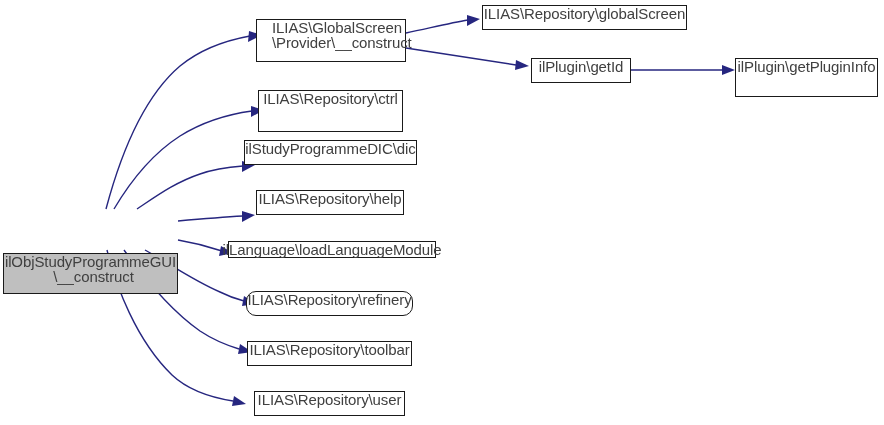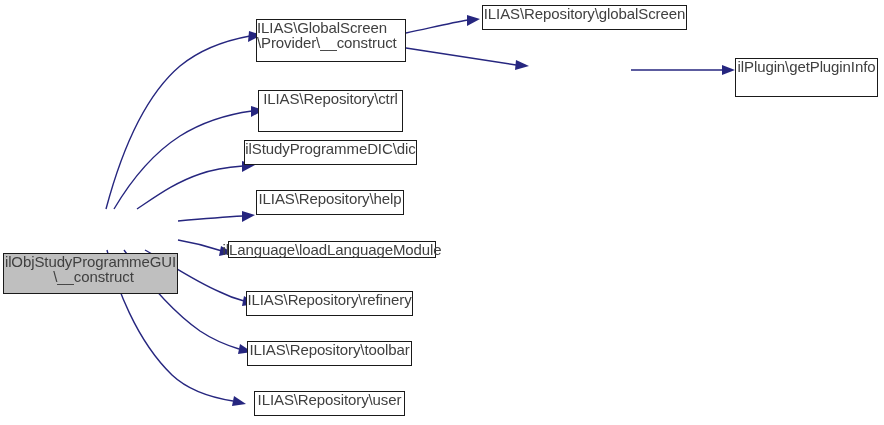--- a/index.html
+++ b/index.html
@@ -123,55 +123,58 @@
       <path class="edge-path" d="M631,70 C668,70 700,70 722,70"></path>
       <polygon class="edge-arrow" points="722,65 735,70 722,75"></polygon>
     </g>
   </svg>
 
   <div class="node-box root" style="left:3px; top:209px; width:175px; height:41px;">
     <span class="line">ilObjStudyProgrammeGUI</span>
     <span class="line indent">\__construct</span>
   </div>
 
-  <div class="node-box" style="left:256px; top:19px; width:150px; height:43px; align-items:flex-start; padding-left:0;">
+  <div class="node-box" style="left:256px; top:19px; width:150px; height:43px; align-items:flex-start; padding-left:15px;">
     <span class="line">ILIAS\GlobalScreen</span>
     <span class="line">\Provider\__construct</span>
   </div>
 
   <div class="node-box" style="left:258px; top:90px; width:145px; height:42px;">
     <span class="line">ILIAS\Repository\ctrl</span>
   </div>
 
   <div class="node-box" style="left:244px; top:140px; width:173px; height:25px;">
     <span class="line">ilStudyProgrammeDIC\dic</span>
   </div>
 
   <div class="node-box" style="left:256px; top:190px; width:148px; height:25px;">
     <span class="line">ILIAS\Repository\help</span>
   </div>
 
   <div class="node-box" style="left:228px; top:241px; width:208px; height:17px;">
     <span class="line">ilLanguage\loadLanguageModule</span>
   </div>
 
-  <div class="node-box" style="left:246px; top:291px; width:167px; height:25px;">
+  <div class="node-box" style="left:246px; top:291px; width:167px; height:25px;border-radius:10px;">
     <span class="line">ILIAS\Repository\refinery</span>
   </div>
 
   <div class="node-box" style="left:247px; top:341px; width:165px; height:25px;">
     <span class="line">ILIAS\Repository\toolbar</span>
   </div>
 
   <div class="node-box" style="left:254px; top:391px; width:151px; height:25px;">
     <span class="line">ILIAS\Repository\user</span>
   </div>
 
   <div class="node-box" style="left:482px; top:5px; width:205px; height:25px;">
     <span class="line">ILIAS\Repository\globalScreen</span>
   </div>
 
+  <div class="node-box" style="left:531px; top:58px; width:100px; height:25px;">
+    <span class="line">ilPlugin\getId</span>
+  </div>
 
   <div class="node-box" style="left:735px; top:58px; width:143px; height:39px;">
     <span class="line">ilPlugin\getPluginInfo</span>
   </div>
 
 </div>
 
 </body></html>

